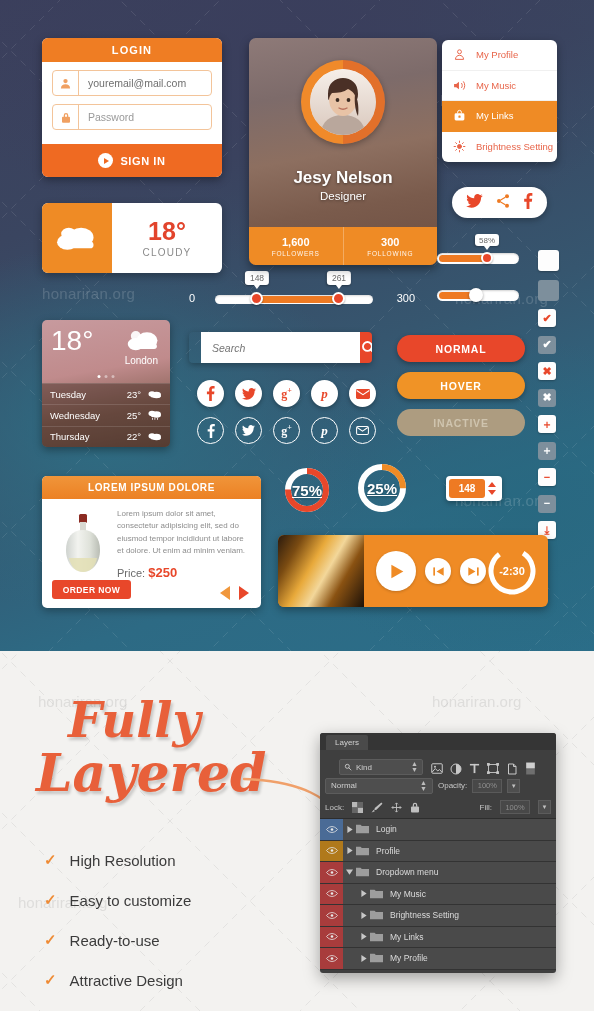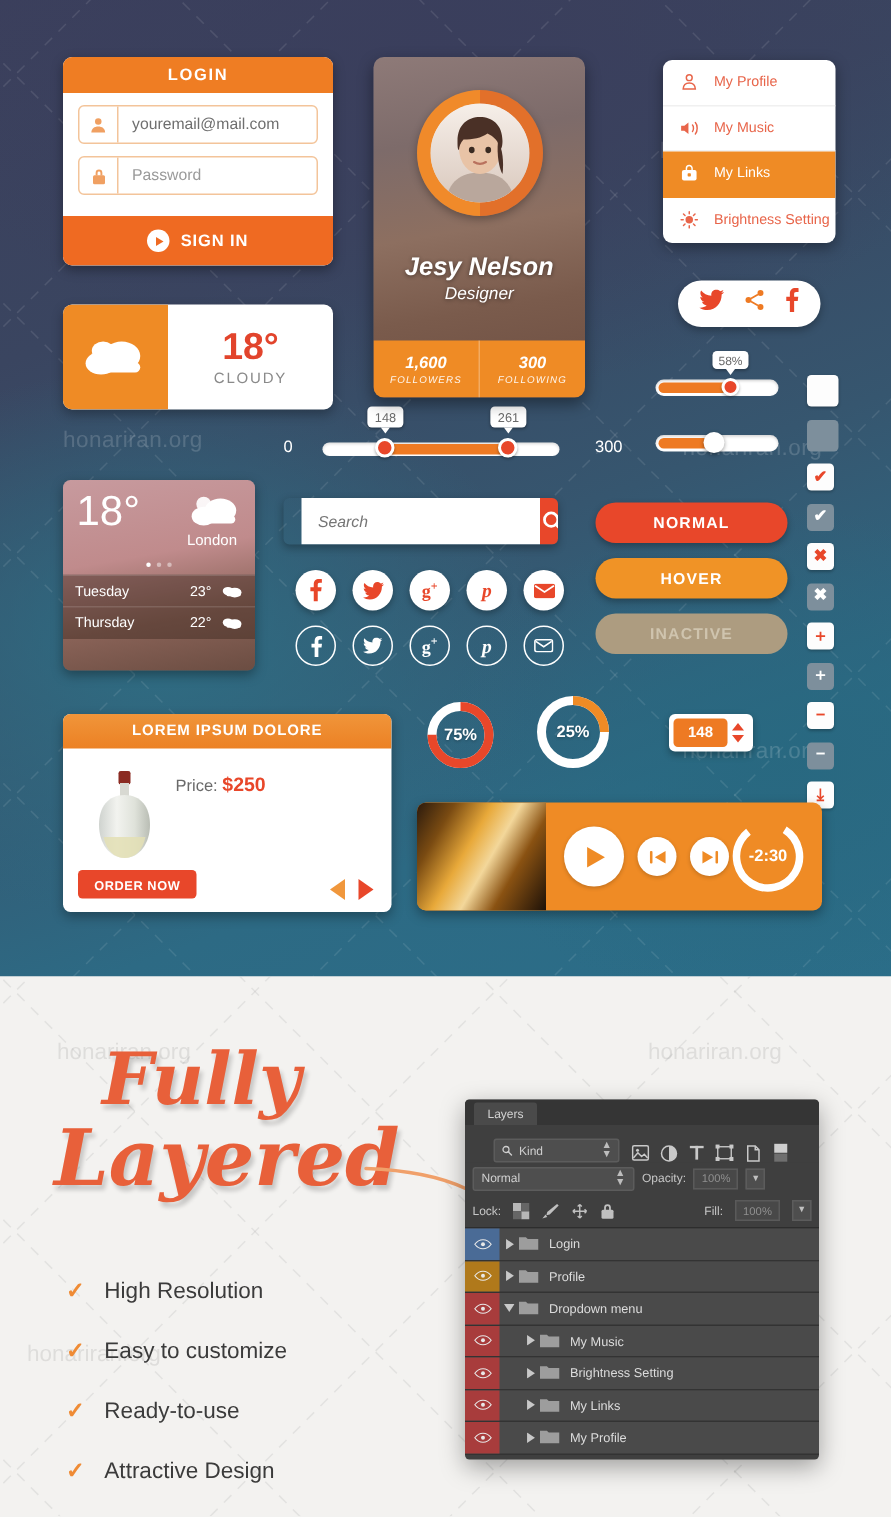--- a/index.html
+++ b/index.html
@@ -98,23 +98,23 @@
 
   
   .statebtn{ position:absolute; left:397px; width:128px; height:27px; border-radius:13.5px;
     display:flex; align-items:center; justify-content:center; font-size:10.5px; font-weight:bold;
     letter-spacing:.8px; color:#fff; box-shadow:0 2px 5px rgba(0,0,0,.3);}
   #btn-normal{ top:335px; background:#e8472a; }
   #btn-hover{ top:372px; background:#f09326; }
   #btn-inactive{ top:409px; background:#ad9c80; color:#cfc4ae; box-shadow:none;}
 
   
-  #profile{ position:absolute; left:249px; top:38px; width:141px; height:227px; border-radius:7px;
+  #profile{ position:absolute; left:249px; top:38px; width:188px; height:227px; border-radius:7px;
     overflow:hidden; box-shadow:0 4px 10px rgba(0,0,0,.4);
-    background:linear-gradient(170deg,#8e7a78 0%,#7d6b6a 25%,#8d6f60 50%,#7a5b4c 72%,#6d4e41 100%);font-style:italic;}
+    background:linear-gradient(170deg,#8e7a78 0%,#7d6b6a 25%,#8d6f60 50%,#7a5b4c 72%,#6d4e41 100%);}
   #profile .avatar{ position:absolute; left:50%; transform:translateX(-50%); top:22px;
     width:84px; height:84px; border-radius:50%; background:
       conic-gradient(from 180deg, #f08a2a 0deg 180deg, #e2702a 180deg 360deg);
     display:flex; align-items:center; justify-content:center; box-shadow:0 2px 6px rgba(0,0,0,.3);}
   #profile .avatar .inner{ width:66px; height:66px; border-radius:50%; overflow:hidden;
     background:linear-gradient(150deg,#f3eae6 0%,#e9ddd6 40%,#cbb7ab 100%); position:relative;}
   #profile .name{ position:absolute; top:130px; width:100%; text-align:center; color:#fff;
     font-size:17px; font-weight:bold; text-shadow:0 1px 3px rgba(0,0,0,.45);}
   #profile .role{ position:absolute; top:152px; width:100%; text-align:center; color:#fff;
     font-size:11.5px; text-shadow:0 1px 3px rgba(0,0,0,.45);}
@@ -162,21 +162,21 @@
   .sq{ width:18px;height:18px;border-radius:3px; display:flex; align-items:center; justify-content:center;
        font-size:11px; font-weight:bold; line-height:1;}
   .sq.w{ background:#fdfdfd; color:#e8472a; box-shadow:0 1px 2px rgba(0,0,0,.25);}
   .sq.g{ background:#7d8f9c; color:#fff; }
 
   
   .prog{ position:absolute; width:48px;height:48px; }
   #prog75{ left:283px; top:466px; }
   #prog25{ left:356px; top:462px; }
   .prog .cen{ position:absolute; inset:0; display:flex; align-items:center; justify-content:center;
-    color:#fff; font-size:11px; font-weight:bold; text-shadow:0 1px 2px rgba(0,0,0,.3);}
+    color:#fff; font-size:15px; font-weight:bold; text-shadow:0 1px 2px rgba(0,0,0,.3);text-decoration:underline;}
 
   
   #stepper{ position:absolute; left:446px; top:476px; width:56px; height:25px; background:#fff;
     border-radius:4px; box-shadow:0 2px 5px rgba(0,0,0,.3); display:flex; align-items:center; padding:3px;}
   #stepper .v{ flex:1; height:19px; background:#ee7a23; border-radius:3px; color:#fff; font-size:10px;
     display:flex; align-items:center; justify-content:center; font-weight:bold;}
   #stepper .ar{ width:14px; display:flex; flex-direction:column; align-items:center; justify-content:center; gap:3px;}
   #stepper .ar i{ display:block; width:0;height:0;border-left:4px solid transparent;
     border-right:4px solid transparent;}
   #stepper .ar i.up{ border-bottom:5px solid #e8472a; }
@@ -222,21 +222,21 @@
     font-weight:bold; line-height:.95; text-shadow:2px 3px 3px rgba(0,0,0,.18);}
   #fully .l1{ font-size:48px; margin-left:30px; }
   #fully .l2{ font-size:52px; margin-left:-2px; margin-top:4px;}
   #features{ position:absolute; left:44px; top:840px; }
   #features .f{ display:flex; align-items:center; gap:13px; height:40px; }
   #features .f .lbl{ font-size:15px; color:#3b3b3b; font-family:"Liberation Sans", sans-serif;}
   #features .ck{ color:#ef8b35; font-size:15px; font-weight:bold; }
   #arrow{ position:absolute; left:240px; top:775px; }
 
   
-  #layers{ position:absolute; left:310px; top:733px; width:236px; height:240px; background:#3f3f3f;
+  #layers{ position:absolute; left:320px; top:733px; width:236px; height:240px; background:#3f3f3f;
     border-radius:3px; box-shadow:0 5px 16px rgba(0,0,0,.35); overflow:hidden;
     font-family:"Liberation Sans", sans-serif;}
   #layers .tabbar{ height:17px; background:#353535; display:flex; align-items:flex-end; padding-left:6px;}
   #layers .tab{ background:#4a4a4a; color:#d2d2d2; font-size:8px; padding:3px 9px 3px; border-radius:2px 2px 0 0;}
   #layers .r1{ height:25px; display:flex; align-items:flex-end; padding:0 19px; gap:5px; background:#3f3f3f;}
   #layers .kindsel{ width:84px; height:16px; background:#4e4e4e; border:1px solid #5c5c5c; border-radius:2px;
     display:flex; align-items:center; padding:0 4px; gap:4px; color:#cfcfcf; font-size:8px;}
   #layers .kindsel .sp{ margin-left:auto; font-size:7px; color:#bdbdbd; line-height:.8;}
   #layers .ficons{ display:flex; align-items:center; gap:7px; margin-left:3px; }
   #layers .r2{ height:21px; display:flex; align-items:center; padding:0 5px; gap:5px;}
@@ -344,20 +344,32 @@
     <div class="row">
       <span class="d">Tuesday</span>
       <span class="tt">23°</span>
       <svg width="15" height="11" viewBox="0 0 30 20" fill="#fff">
           <ellipse cx="10" cy="9" rx="7" ry="5.5"></ellipse>
           <ellipse cx="19" cy="11" rx="9" ry="6.5"></ellipse>
           <rect x="8" y="11" width="19" height="5" rx="2.5"></rect>
         </svg>
     </div>
     <div class="row">
+      <span class="d">Wednesday</span>
+      <span class="tt">25°</span>
+      <svg width="15" height="12" viewBox="0 0 30 22" fill="#fff">
+          <ellipse cx="10" cy="8" rx="7" ry="5.5"></ellipse>
+          <ellipse cx="19" cy="10" rx="9" ry="6.5"></ellipse>
+          <rect x="8" y="10" width="19" height="5" rx="2.5"></rect>
+          <rect x="10" y="16" width="1.6" height="5" rx="0.8"></rect>
+          <rect x="15" y="16" width="1.6" height="5" rx="0.8"></rect>
+          <rect x="20" y="16" width="1.6" height="5" rx="0.8"></rect>
+        </svg>
+    </div>
+    <div class="row">
       <span class="d">Thursday</span>
       <span class="tt">22°</span>
       <svg width="15" height="11" viewBox="0 0 30 20" fill="#fff">
           <ellipse cx="10" cy="9" rx="7" ry="5.5"></ellipse>
           <ellipse cx="19" cy="11" rx="9" ry="6.5"></ellipse>
           <rect x="8" y="11" width="19" height="5" rx="2.5"></rect>
         </svg>
     </div>
   </div>
 
@@ -611,20 +623,21 @@
                 <stop offset="1" stop-color="#b9bdb4"></stop>
           </linearGradient>
             </defs>
           <rect x="20" y="2" width="8" height="9" rx="1.5" fill="#8b2b22"></rect>
           <rect x="21" y="10" width="6" height="9" fill="#d8d9d2"></rect>
           <path d="M24 18c-11 0-17 8-17 20s7 22 17 22 17-10 17-22-6-20-17-20z" fill="url(#bot)"></path>
           <path d="M10 46c2 9 7 14 14 14s12-5 14-14z" fill="#e3dfb4" opacity=".85"></path>
         </svg>
       </div>
       <div class="txt">
+        <div class="desc">Lorem ipsum dolor sit amet, consectetur adipisicing elit, sed do eiusmod tempor incididunt ut labore et dolore. Ut enim ad minim veniam.</div>
         <div class="price">
           <span>Price:</span>
           <b>$250</b>
         </div>
       </div>
     </div>
     <div class="order">
         <span>ORDER NOW</span>
       </div>
     <div class="navs">

